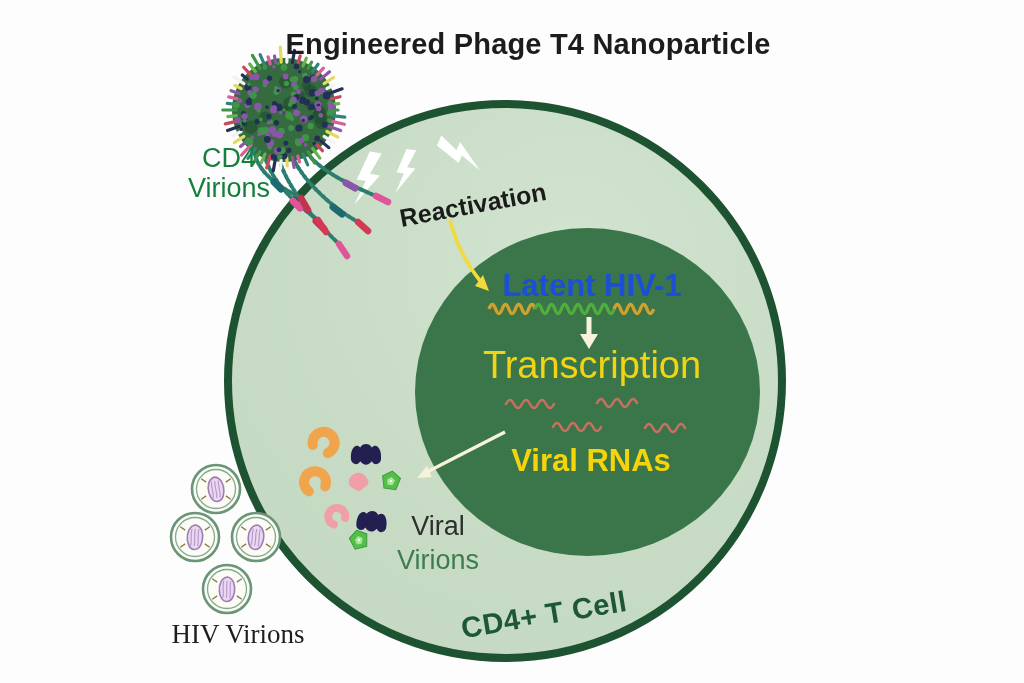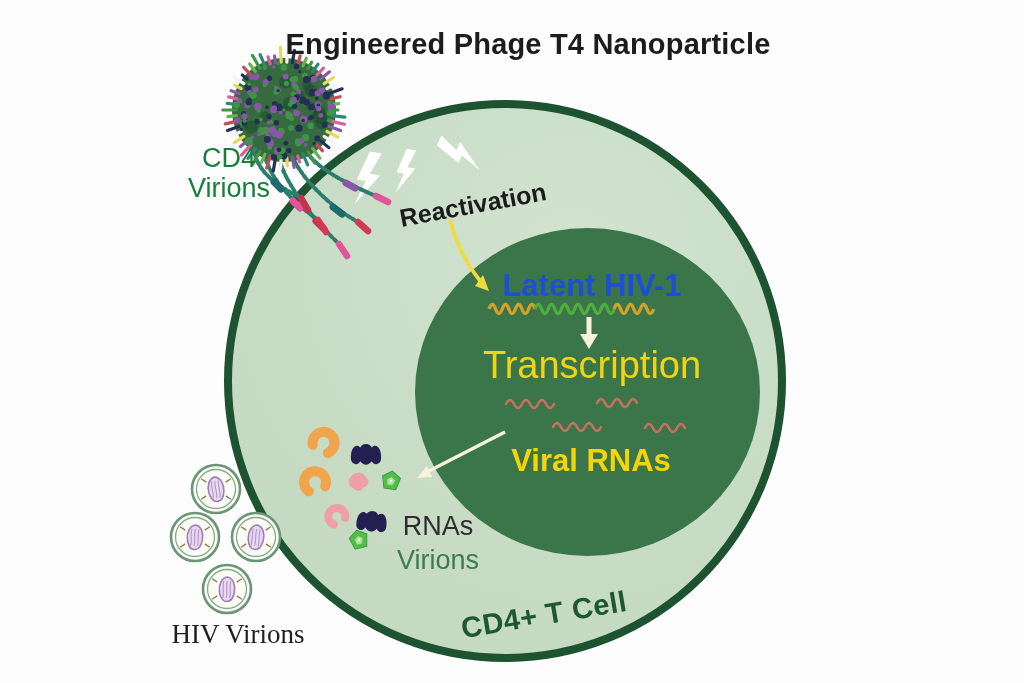--- a/index.html
+++ b/index.html
@@ -390,19 +390,19 @@
     <div>Virions</div>
   </div>
 
   <div class="lbl reactivation">Reactivation</div>
 
   <div class="lbl latent">Latent HIV-1</div>
   <div class="lbl transcription">Transcription</div>
   <div class="lbl viralrnas">Viral RNAs</div>
 
   <div class="lbl assembly">
-    <div class="w1">RNAs</div>
+    <div class="w1">Viral</div>
     <div class="w2">Virions</div>
   </div>
 
   <div class="lbl cellname">CD4+ T Cell</div>
   <div class="lbl hivvirions">HIV Virions</div>
 </div>
 
 </body></html>

